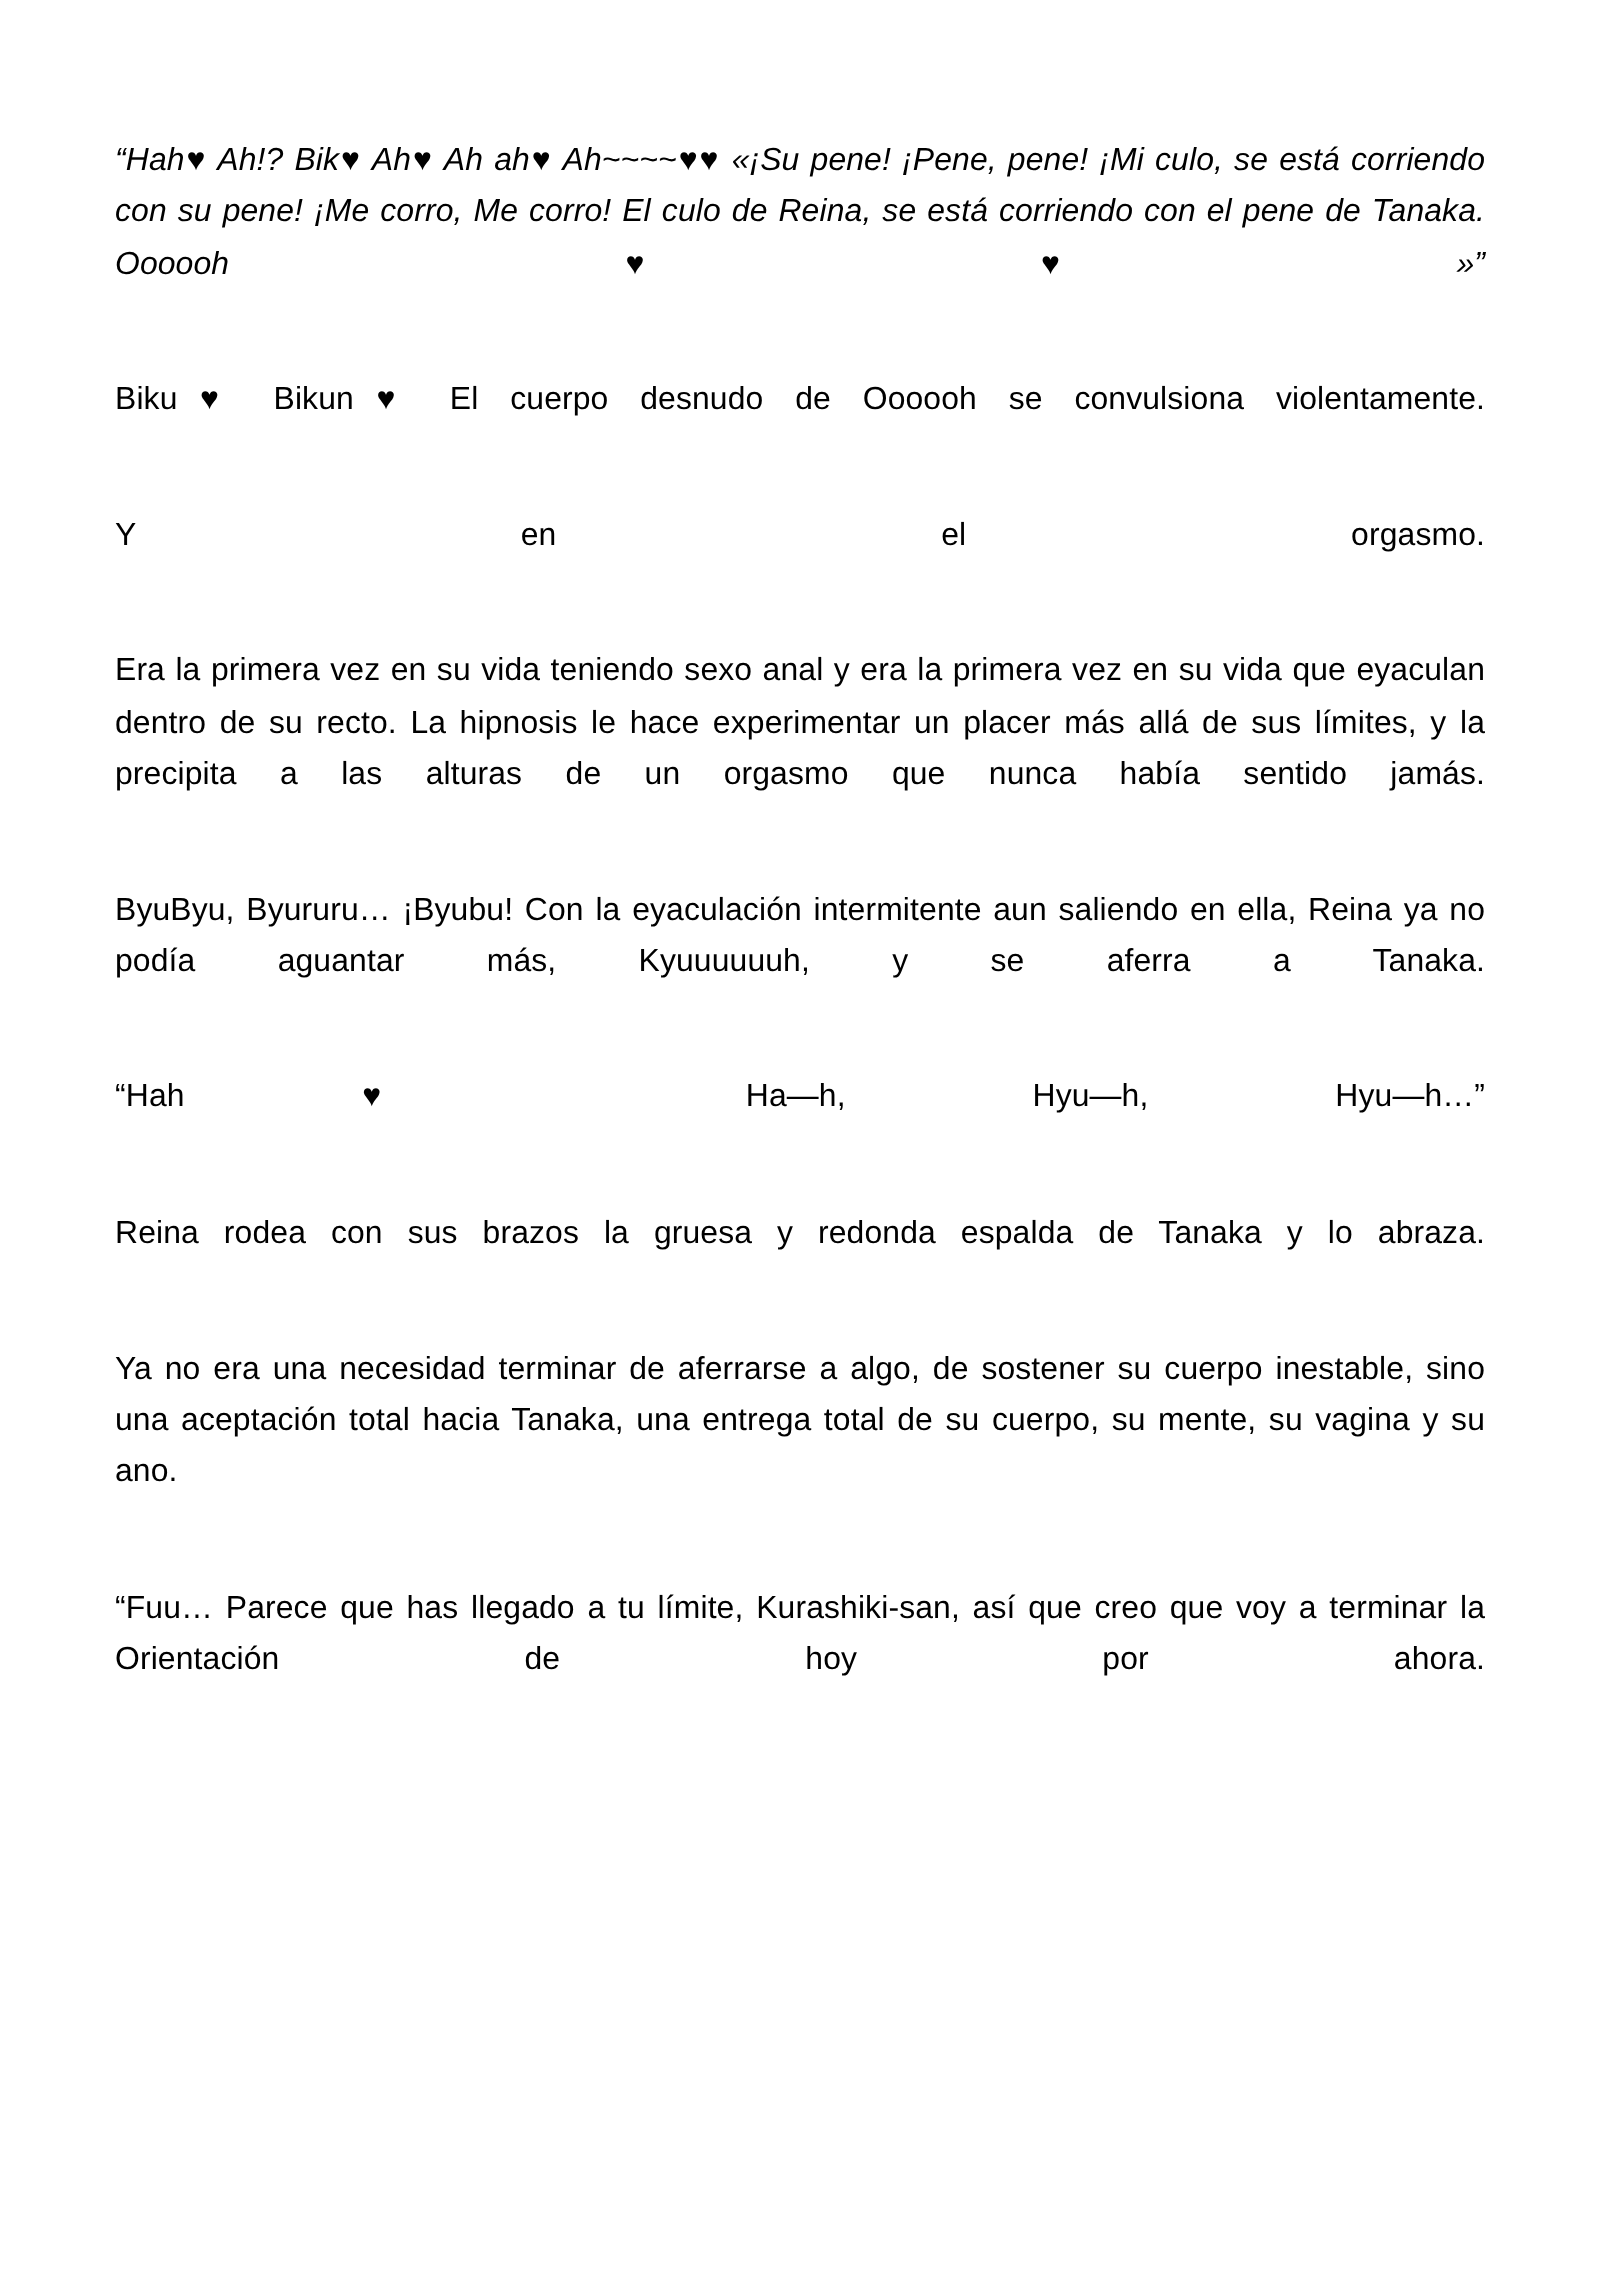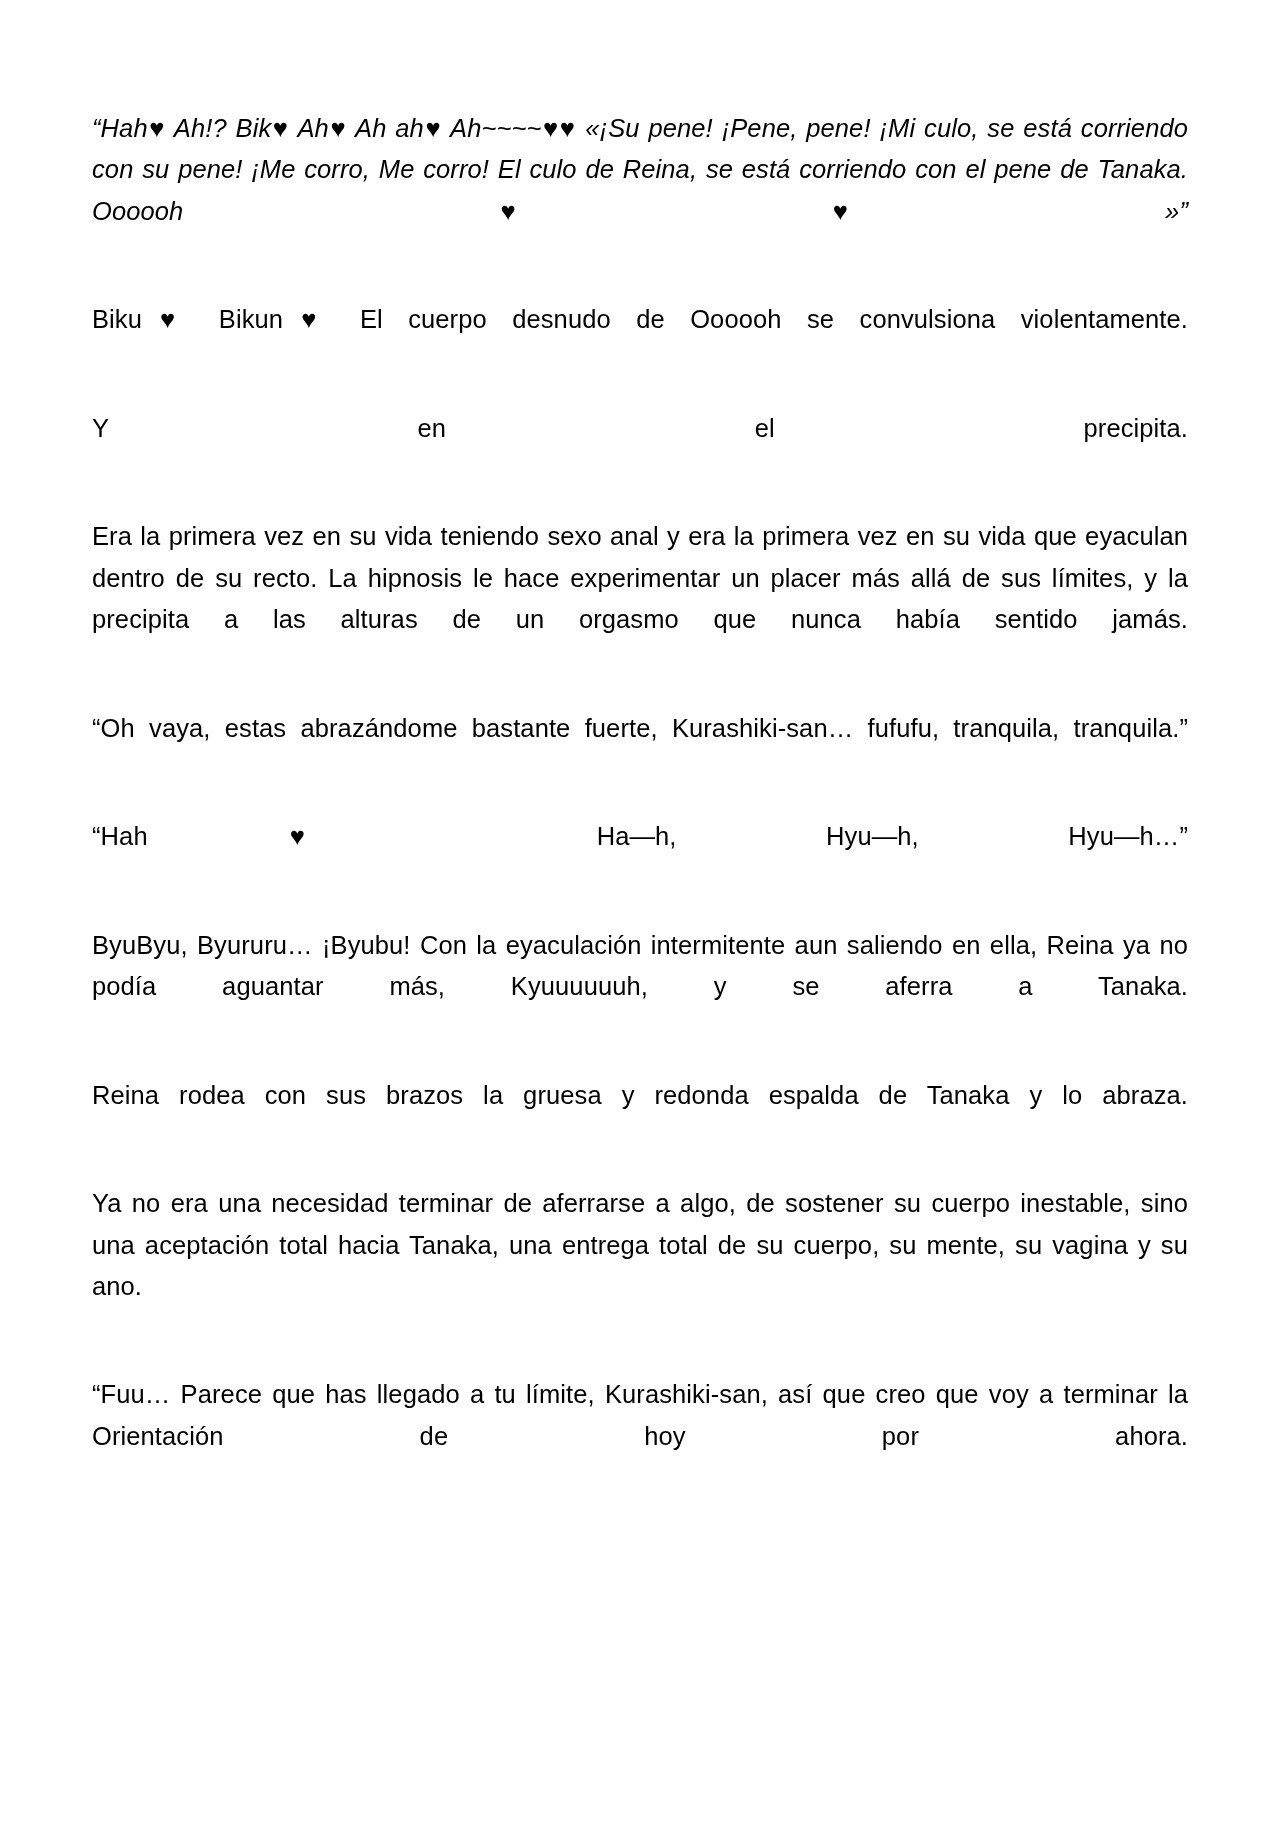--- a/index.html
+++ b/index.html
@@ -46,23 +46,22 @@
   }
 </style>
 </head>
 <body>
 
 <div class="page">
   <div class="doc-body">
 
     <p class="para italic">“Hah♥ Ah!? Bik♥ Ah♥ Ah ah♥ Ah~~~~♥♥ «¡Su pene! ¡Pene, pene! ¡Mi culo, se está corriendo con su pene! ¡Me corro, Me corro! El culo de Reina, se está corriendo con el pene de Tanaka. Oooooh♥♥»”</p>
     <p class="para">Biku♥ Bikun♥ El cuerpo desnudo de Oooooh se convulsiona violentamente.</p>
-    <p class="para">Y en el precipita.</p>
+    <p class="para">Y en el orgasmo.</p>
     <p class="para">Era la primera vez en su vida teniendo sexo anal y era la primera vez en su vida que eyaculan dentro de su recto. La hipnosis le hace experimentar un placer más allá de sus límites, y la precipita a las alturas de un orgasmo que nunca había sentido jamás.</p>
-    <p class="para">“Oh vaya, estas abrazándome bastante fuerte, Kurashiki-san… fufufu, tranquila, tranquila.”</p>
+    <p class="para">ByuByu, Byururu… ¡Byubu! Con la eyaculación intermitente aun saliendo en ella, Reina ya no podía aguantar más, Kyuuuuuuh, y se aferra a Tanaka.</p>
     <p class="para">“Hah♥ Ha—h, Hyu—h, Hyu—h…”</p>
-    <p class="para">ByuByu, Byururu… ¡Byubu! Con la eyaculación intermitente aun saliendo en ella, Reina ya no podía aguantar más, Kyuuuuuuh, y se aferra a Tanaka.</p>
     <p class="para">Reina rodea con sus brazos la gruesa y redonda espalda de Tanaka y lo abraza.</p>
     <p class="para">Ya no era una necesidad terminar de aferrarse a algo, de sostener su cuerpo inestable, sino una aceptación total hacia Tanaka, una entrega total de su cuerpo, su mente, su vagina y su ano.</p>
     <p class="para">“Fuu… Parece que has  llegado a tu límite, Kurashiki-san, así que creo que voy a terminar la Orientación de hoy por ahora.</p>
 
   </div>
 </div>
 
 </body></html>

